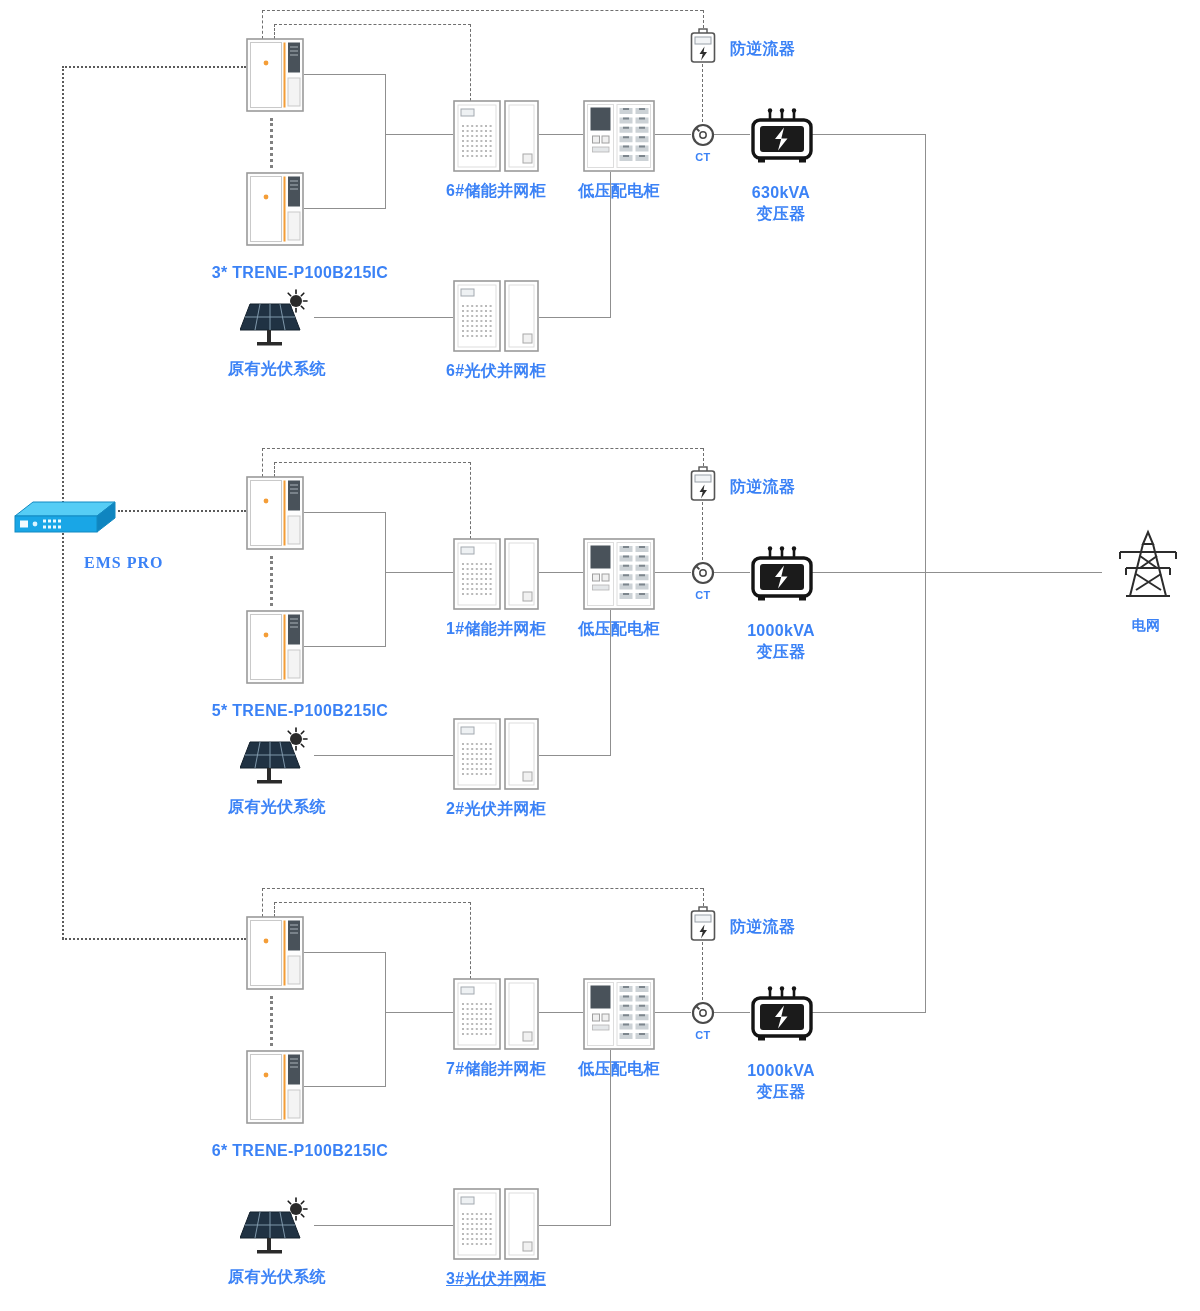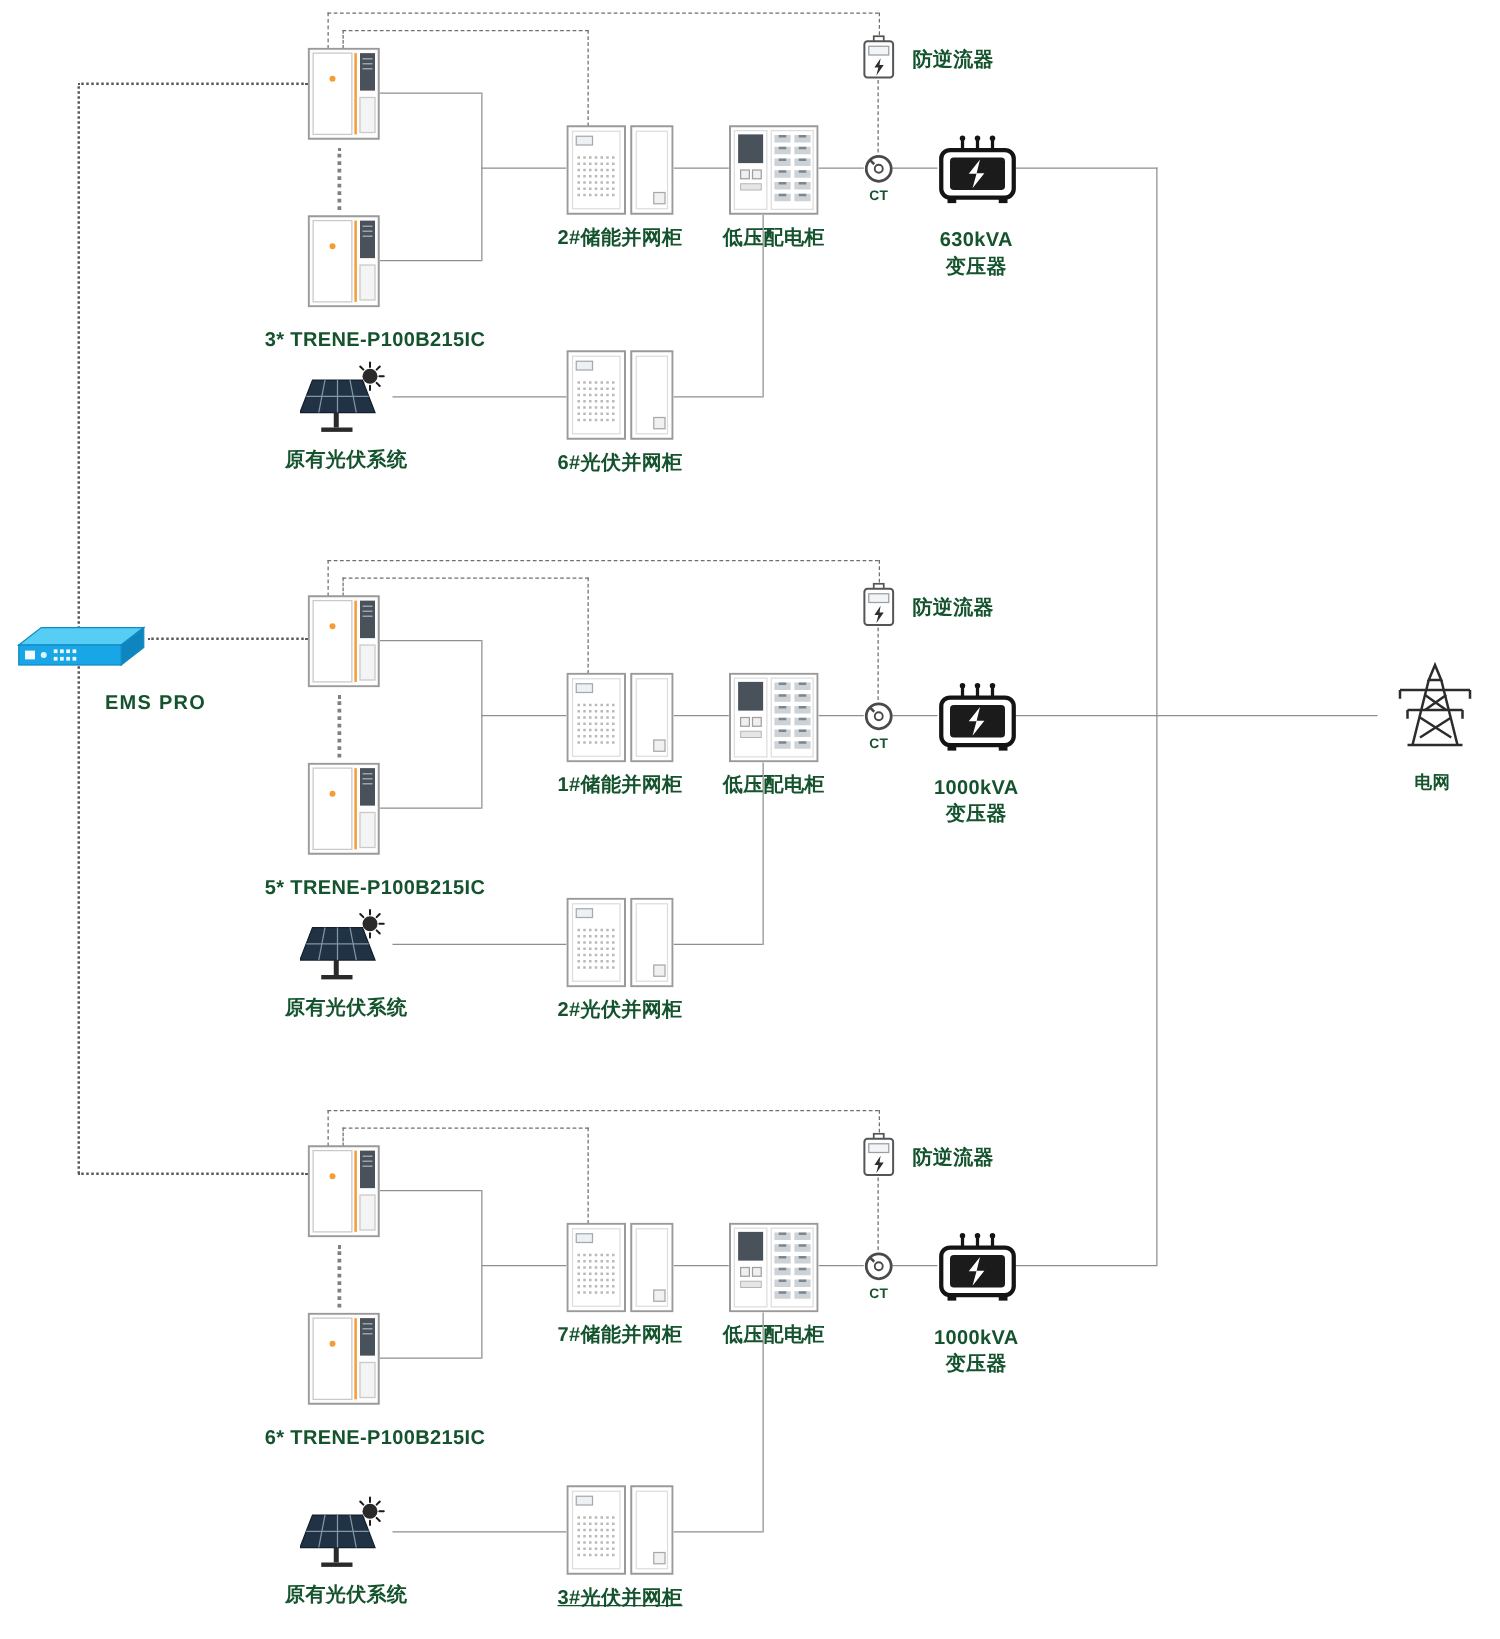--- a/index.html
+++ b/index.html
@@ -6,21 +6,21 @@
   html, body { background: #ffffff; }
   body { font-family: "Liberation Sans", "DejaVu Sans", sans-serif; }
   .canvas { position: relative; width: 1200px; height: 1311px; background: #ffffff; overflow: hidden; margin: 0 auto; }
 
   .section { position: absolute; left: 0; width: 1200px; height: 440px; }
   .sec1 { top: 10px; }
   .sec2 { top: 448px; }
   .sec3 { top: 888px; height: 423px; }
 
   .cmp { position: absolute; }
-  .lbl { position: absolute; font-weight: 700; font-size: 16px; color: #14532d; text-align: center; line-height: 1.32; letter-spacing: 0.3px; }
+  .lbl { position: absolute; font-weight: 700; font-size: 16px; color: #3b82f6; text-align: center; line-height: 1.32; letter-spacing: 0.3px; }
 
   
   .ln { position: absolute; }
   .lh  { border-top: 1.5px solid #8f8f8f; }
   .lv  { border-left: 1.5px solid #8f8f8f; }
   .ldh { border-top: 1.7px dashed #6f6f6f; }
   .ldv { border-left: 1.7px dashed #6f6f6f; }
   .ldoth { border-top: 2.6px dotted #5a5a5a; }
   .ldotv { border-left: 2.6px dotted #5a5a5a; }
 
@@ -65,21 +65,21 @@
 
   
   .sec3 .pv-icon { top: 308px; }
   .sec3 .pv-sys-label { top: 378px; }
   .sec3 .pv-cab { top: 300px; }
   .sec3 .pv-cab-label { top: 380px; text-decoration: underline; }
   .sec3 .ln-pv1 { top: 337px; }
   .sec3 .ln-pv2 { top: 337px; }
   .sec3 .ln-pvv { height: 176px; }
 
-  .ems-label { left: 84px; top: 552px; width: 140px; text-align: left; letter-spacing: 1px; }
+  .ems-label { left: 84px; top: 552px; width: 140px; text-align: left; letter-spacing: 1px; font-family: Liberation Serif, serif; }
   .grid-label { left: 1100px; top: 616px; width: 92px; font-size: 14px; }
 
   .symdefs { position: absolute; width: 0; height: 0; overflow: hidden; }
 </style>
 </head>
 <body>
 
 <svg class="symdefs" xmlns="http://www.w3.org/2000/svg" aria-hidden="true">
   <symbol id="sym-battery" viewBox="0 0 58 74">
     <rect x="1" y="1" width="56" height="72" fill="#fdfdfd" stroke="#9a9a9a" stroke-width="1.6"></rect>
@@ -262,21 +262,21 @@
     <div class="lbl battery-label">3* TRENE-P100B215IC</div>
 
     <svg class="cmp pv-icon" width="74" height="64">
         <use href="#sym-pv"></use>
       </svg>
     <div class="lbl pv-sys-label">原有光伏系统</div>
 
     <svg class="cmp storage-cab" width="86" height="72">
         <use href="#sym-gridcab"></use>
       </svg>
-    <div class="lbl storage-cab-label">2#储能并网柜</div>
+    <div class="lbl storage-cab-label">6#储能并网柜</div>
 
     <svg class="cmp lv-cab" width="72" height="72">
         <use href="#sym-lvcab"></use>
       </svg>
     <div class="lbl lv-cab-label">低压配电柜</div>
 
     <svg class="cmp pv-cab" width="86" height="72">
         <use href="#sym-gridcab"></use>
       </svg>
     <div class="lbl pv-cab-label">6#光伏并网柜</div>

